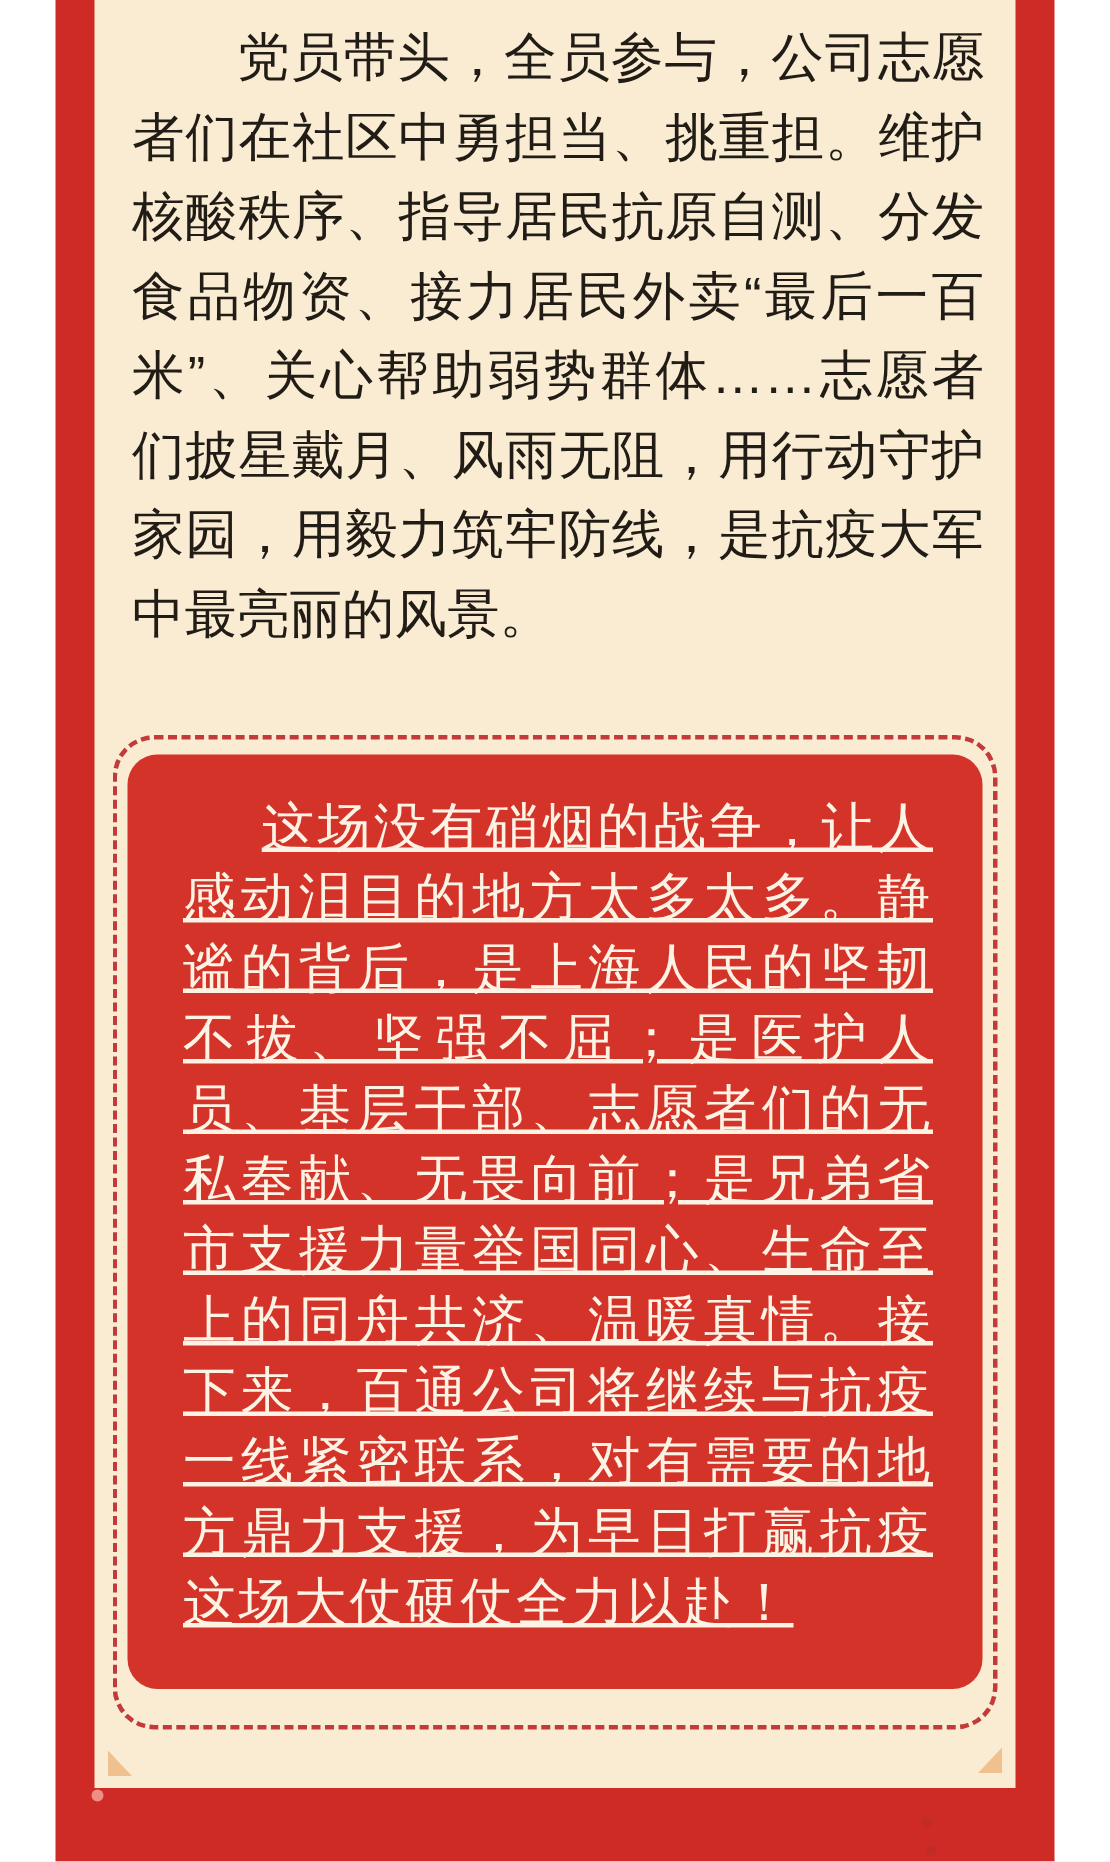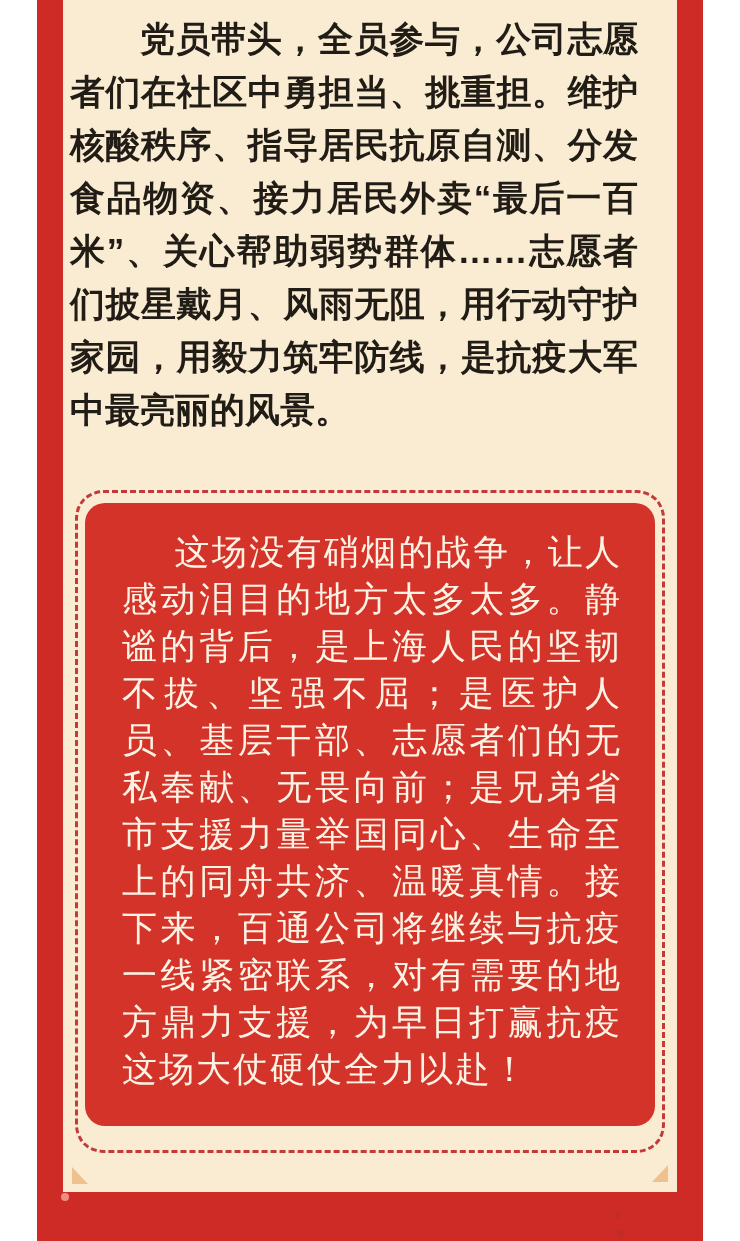--- a/index.html
+++ b/index.html
@@ -35,26 +35,26 @@
   .panel {
     position: absolute;
     left: 26px;
     top: 0;
     width: 614px;
     height: 1192px;
     background: var(--panel-cream);
   }
   .intro {
     position: absolute;
-    left: 7px;
+    left: 25px;
     top: 12px;
     width: 568px;
     font-size: 35px;
     line-height: 53px;
-    font-weight: 700;
+    font-weight: 400;
     color: var(--ink);
     text-align: justify;
     text-indent: 2em;
     word-break: normal;
     overflow-wrap: break-word;
   }
   .dashed-frame {
     position: absolute;
     left: 12px;
     top: 490px;
@@ -79,20 +79,21 @@
     width: 500px;
     font-size: 35px;
     line-height: 47px;
     letter-spacing: 2px;
     font-weight: 400;
     color: var(--card-ink);
     text-align: justify;
     text-indent: 1.5em;
     word-break: normal;
     overflow-wrap: break-word;
+    text-decoration: underline;
   }
   .fold {
     position: absolute;
     width: 16px;
     height: 17px;
     background: var(--fold);
   }
   .fold-left {
     left: 9px;
     top: 1167px;

